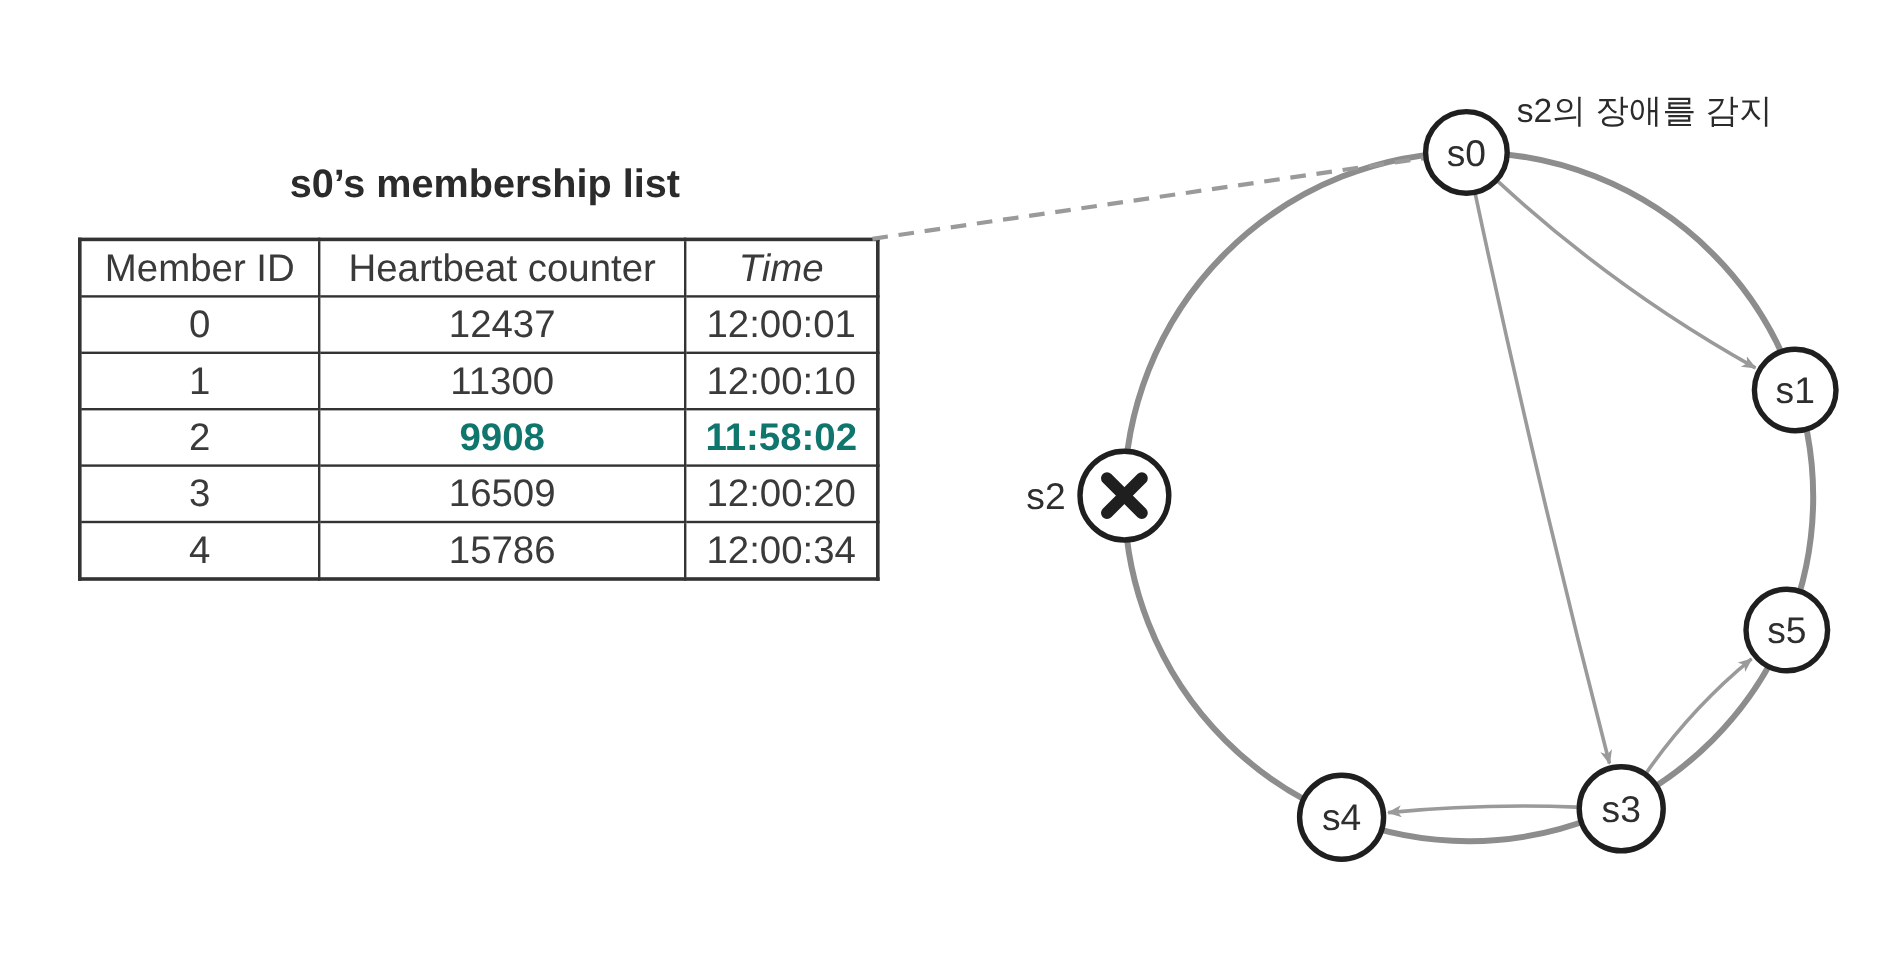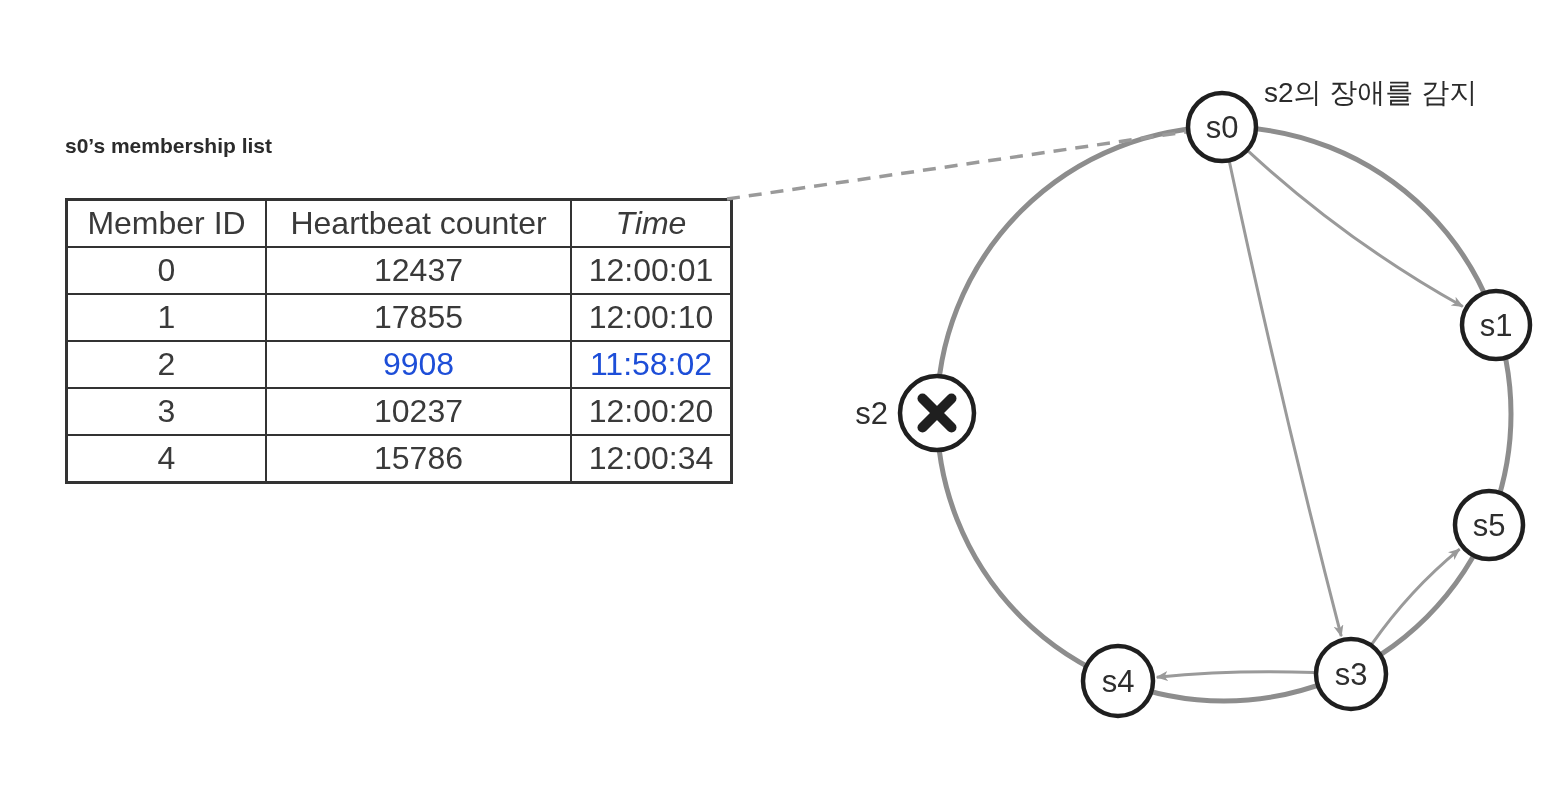--- a/index.html
+++ b/index.html
@@ -6,24 +6,25 @@
   .page {
     position: relative;
     width: 1568px;
     height: 800px;
     background: #ffffff;
     overflow: hidden;
     font-family: "Liberation Sans", "DejaVu Sans", sans-serif;
   }
   .table-title {
     position: absolute;
-    left: 65px;
+    left: 75px;
     top: 134px;
     width: 658px;
-    font-size: 21px;
+    text-align: center;
+    font-size: 33px;
     font-weight: bold;
     color: #2b2b2b;
     letter-spacing: 0px;
   }
   table.membership {
     position: absolute;
     left: 65px;
     top: 198px;
     width: 658px;
     border-collapse: collapse;
@@ -37,22 +38,22 @@
     vertical-align: middle;
     font-size: 32px;
     font-weight: normal;
     color: #3a3a3a;
     height: 45px;
     padding: 0;
     white-space: nowrap;
     overflow: hidden;
   }
   table.membership td.stale {
-    color: #1d4ed8;
-    font-weight: 400;
+    color: #0f766e;
+    font-weight: 700;
   }
   svg.diagram {
     position: absolute;
     left: 0; top: 0;
   }
 </style>
 </head>
 <body>
 
 <div class="page">
@@ -68,31 +69,31 @@
         </tr>
     </thead>
     <tbody>
         <tr>
           <td>0</td>
           <td>12437</td>
           <td>12:00:01</td>
         </tr>
         <tr>
           <td>1</td>
-          <td>17855</td>
+          <td>11300</td>
           <td>12:00:10</td>
         </tr>
         <tr>
           <td>2</td>
           <td class="stale">9908</td>
           <td class="stale">11:58:02</td>
         </tr>
         <tr>
           <td>3</td>
-          <td>10237</td>
+          <td>16509</td>
           <td>12:00:20</td>
         </tr>
         <tr>
           <td>4</td>
           <td>15786</td>
           <td>12:00:34</td>
         </tr>
       </tbody>
   </table>
 

